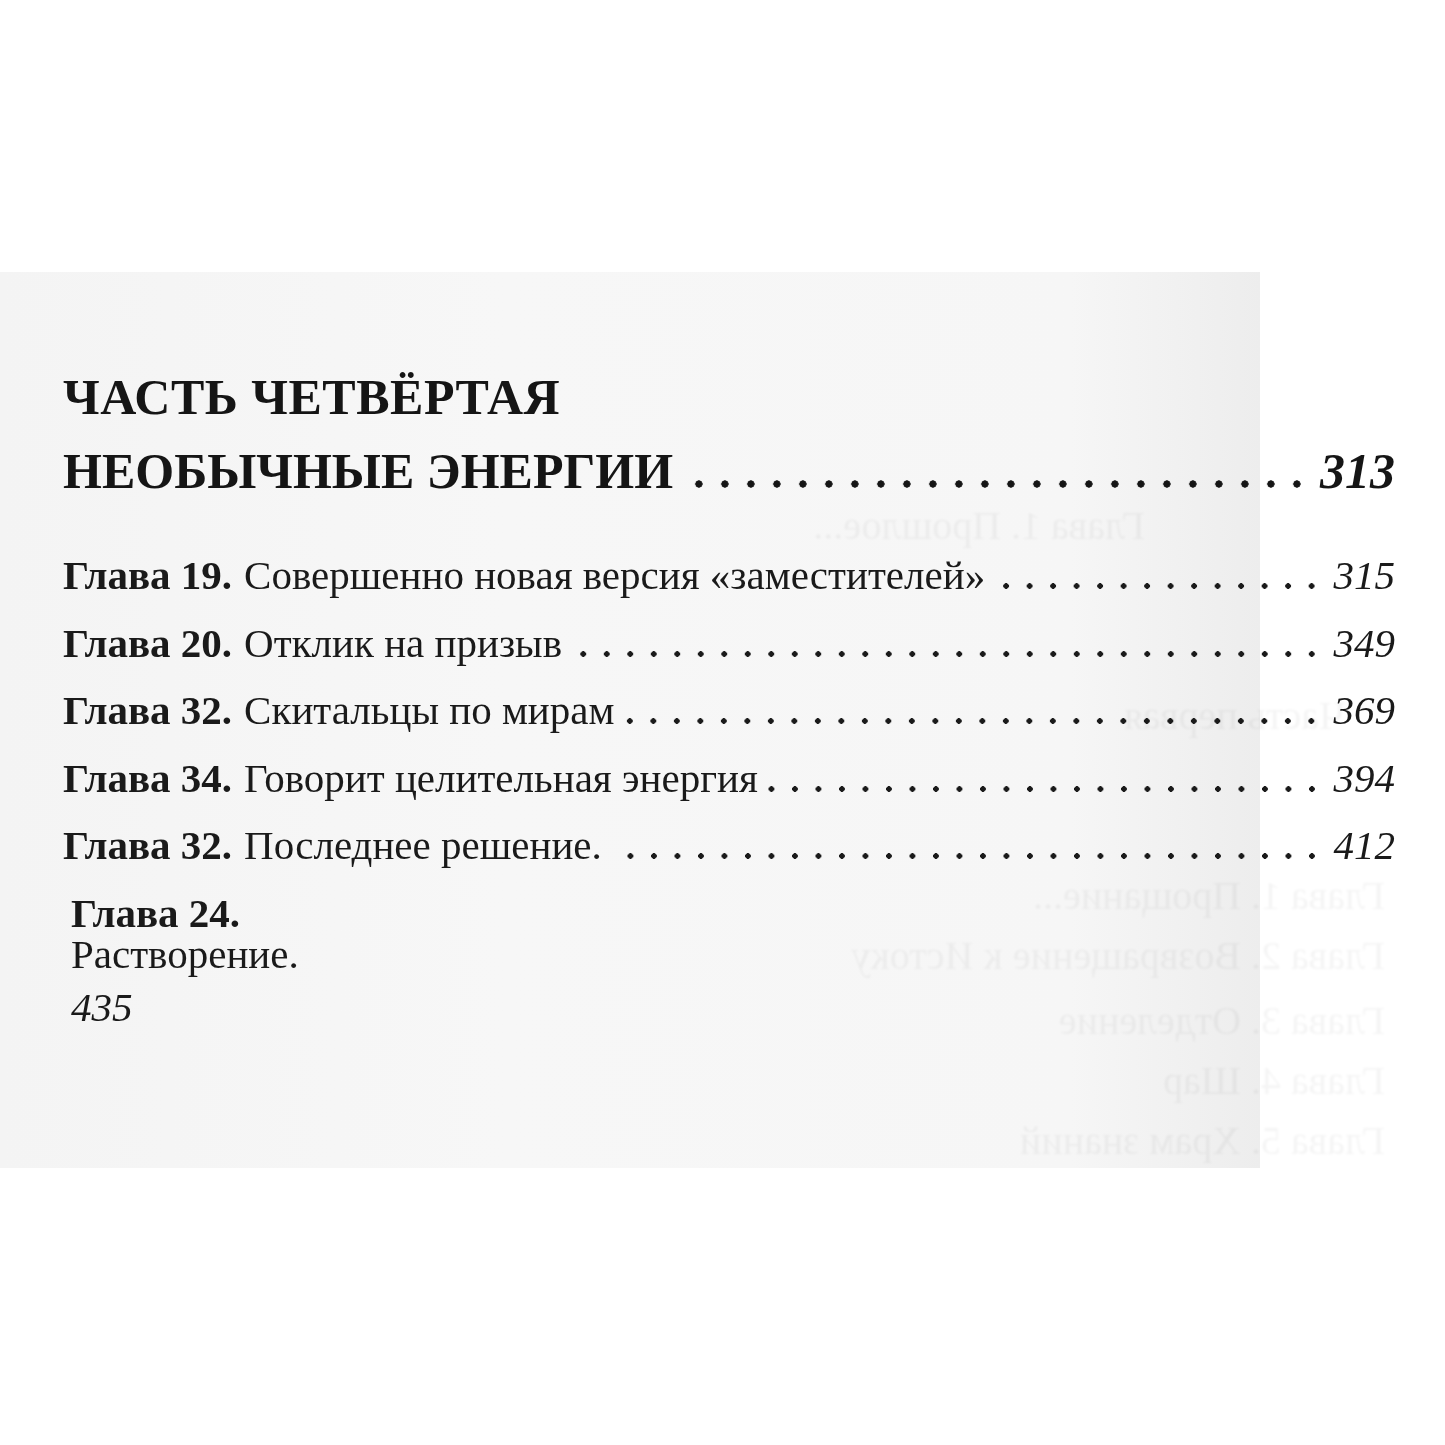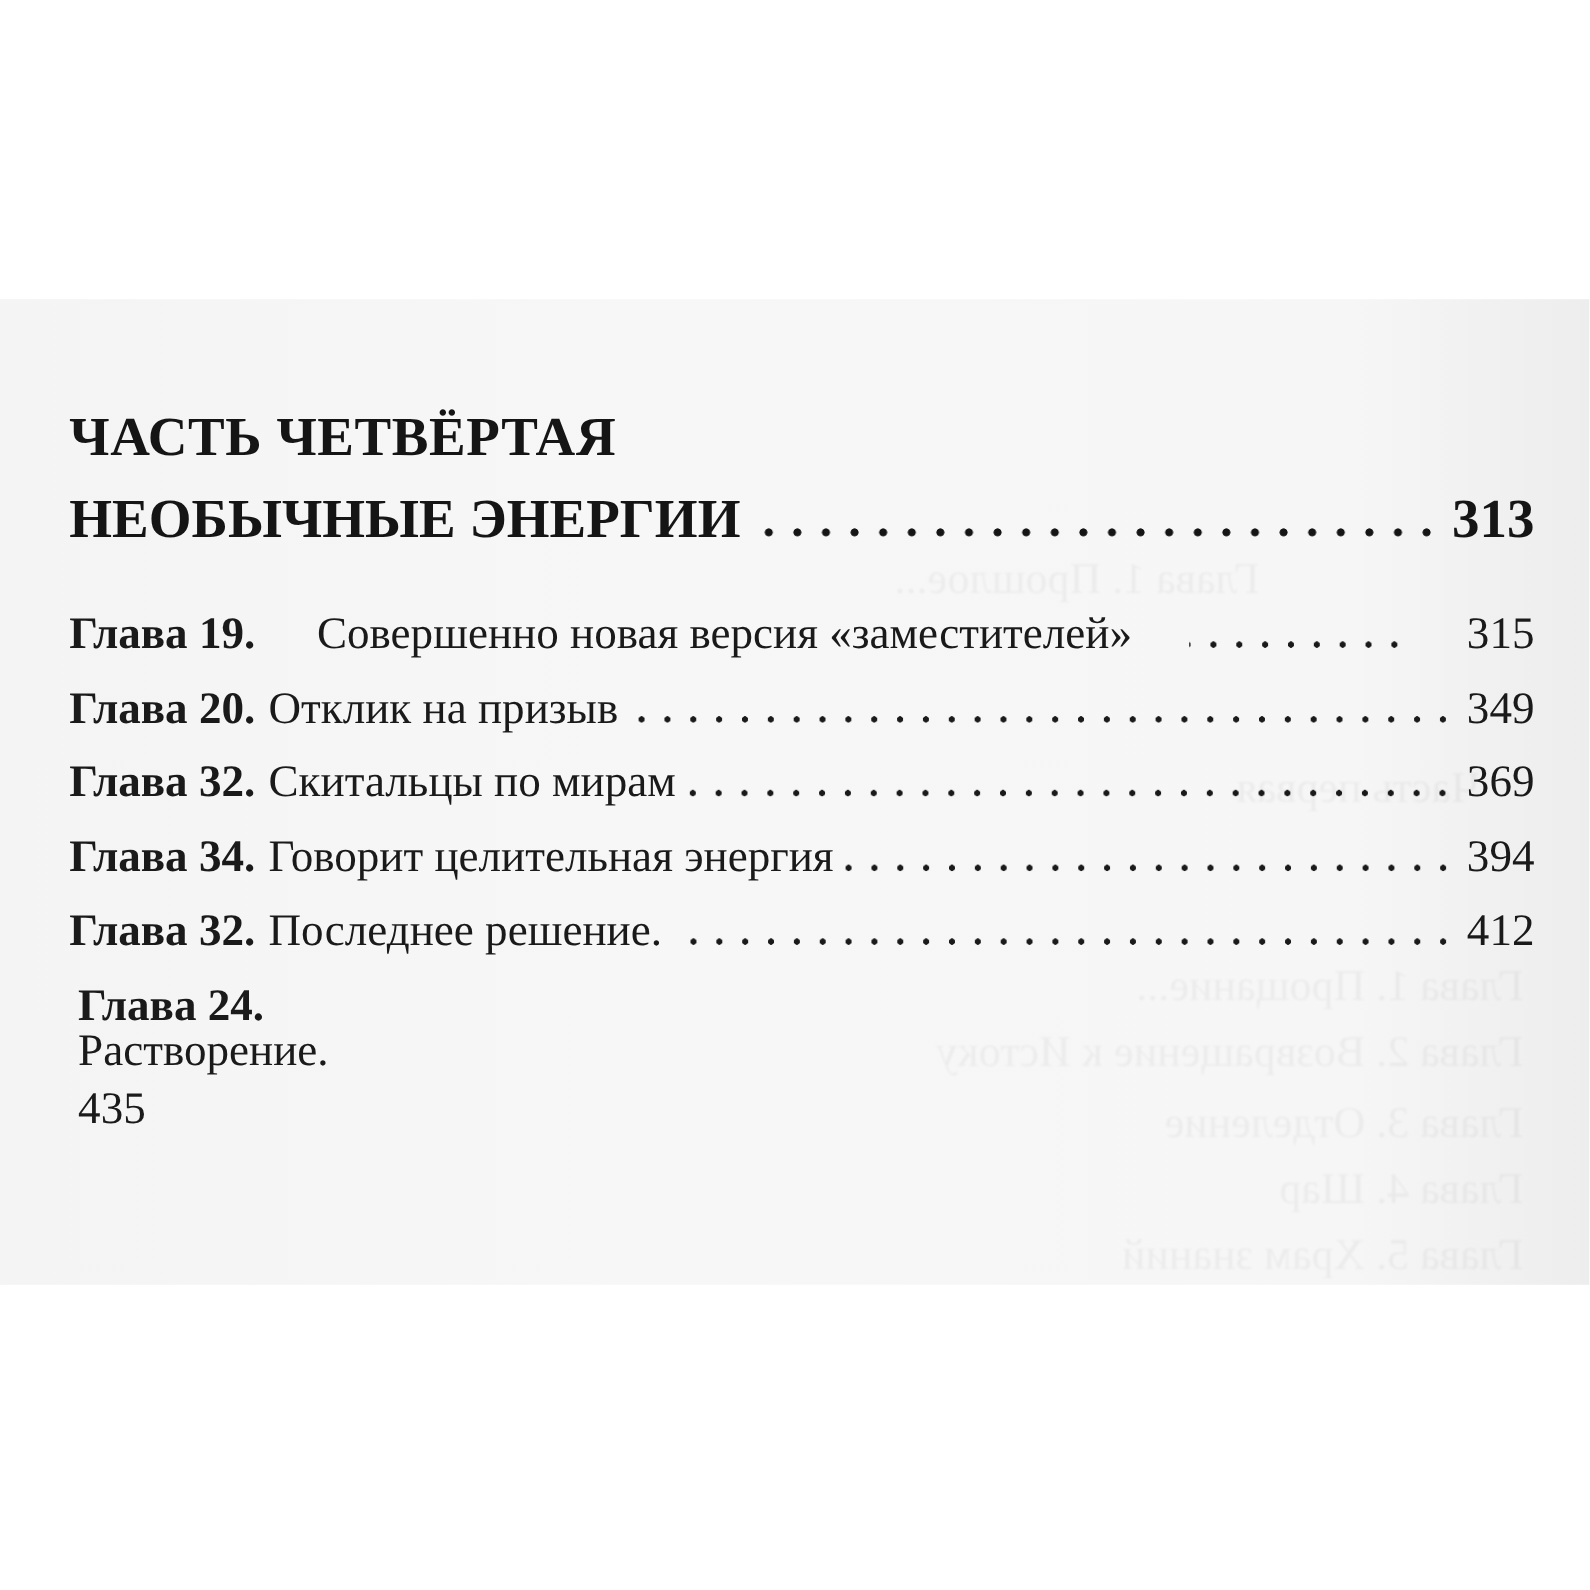--- a/index.html
+++ b/index.html
@@ -12,21 +12,21 @@
       height: 1445px;
       position: relative;
       overflow: hidden;
       font-family: "Liberation Serif", "DejaVu Serif", serif;
       color: #1a1a1a;
     }
     .page {
       position: absolute;
       left: 0;
       top: 272px;
-      width: 1445px;
+      width: 1260px;
       height: 896px;
       background: linear-gradient(90deg, #f4f4f4 0%, #f7f7f7 40%, #f6f6f6 85%, #ededed 100%);
     }
     .toc {
       position: absolute;
       left: 63px;
       top: 0;
       width: 1332px;
     }
     .part-title {
@@ -93,20 +93,21 @@
       height: 8px;
       background-image: radial-gradient(circle, #151515 3.4px, transparent 3.9px);
       background-size: 26px 8px;
     }
     .chapter-line .leader::before {
       background-size: 23.5px 6px;
     }
     .page-num {
       flex: 0 0 auto;
       text-align: right;
+      font-style: italic;
     }
     .part-line .page-num {
       font-weight: bold;
     }
     
     .bleed {
       position: absolute;
       left: 0;
       top: 0;
       width: 1445px;
@@ -140,21 +141,21 @@
   <div class="toc">
 
     <div class="part-title">ЧАСТЬ ЧЕТВЁРТАЯ</div>
 
     <div class="toc-line part-line" style="top:164px;">
       <span>НЕОБЫЧНЫЕ ЭНЕРГИИ</span>
       <span class="leader"></span>
       <span class="page-num">313</span>
     </div>
 
-    <div class="toc-line chapter-line" style="top:273px;gap:44px;">
+    <div class="toc-line chapter-line" style="top:273px;">
       <span class="chapter-label">Глава 19.</span>
       <span class="chapter-title">Совершенно новая версия «заместителей»</span>
       <span class="leader"></span>
       <span class="page-num">315</span>
     </div>
 
     <div class="toc-line chapter-line" style="top:341px;">
       <span class="chapter-label">Глава 20.</span>
       <span class="chapter-title">Отклик на призыв</span>
       <span class="leader"></span>

